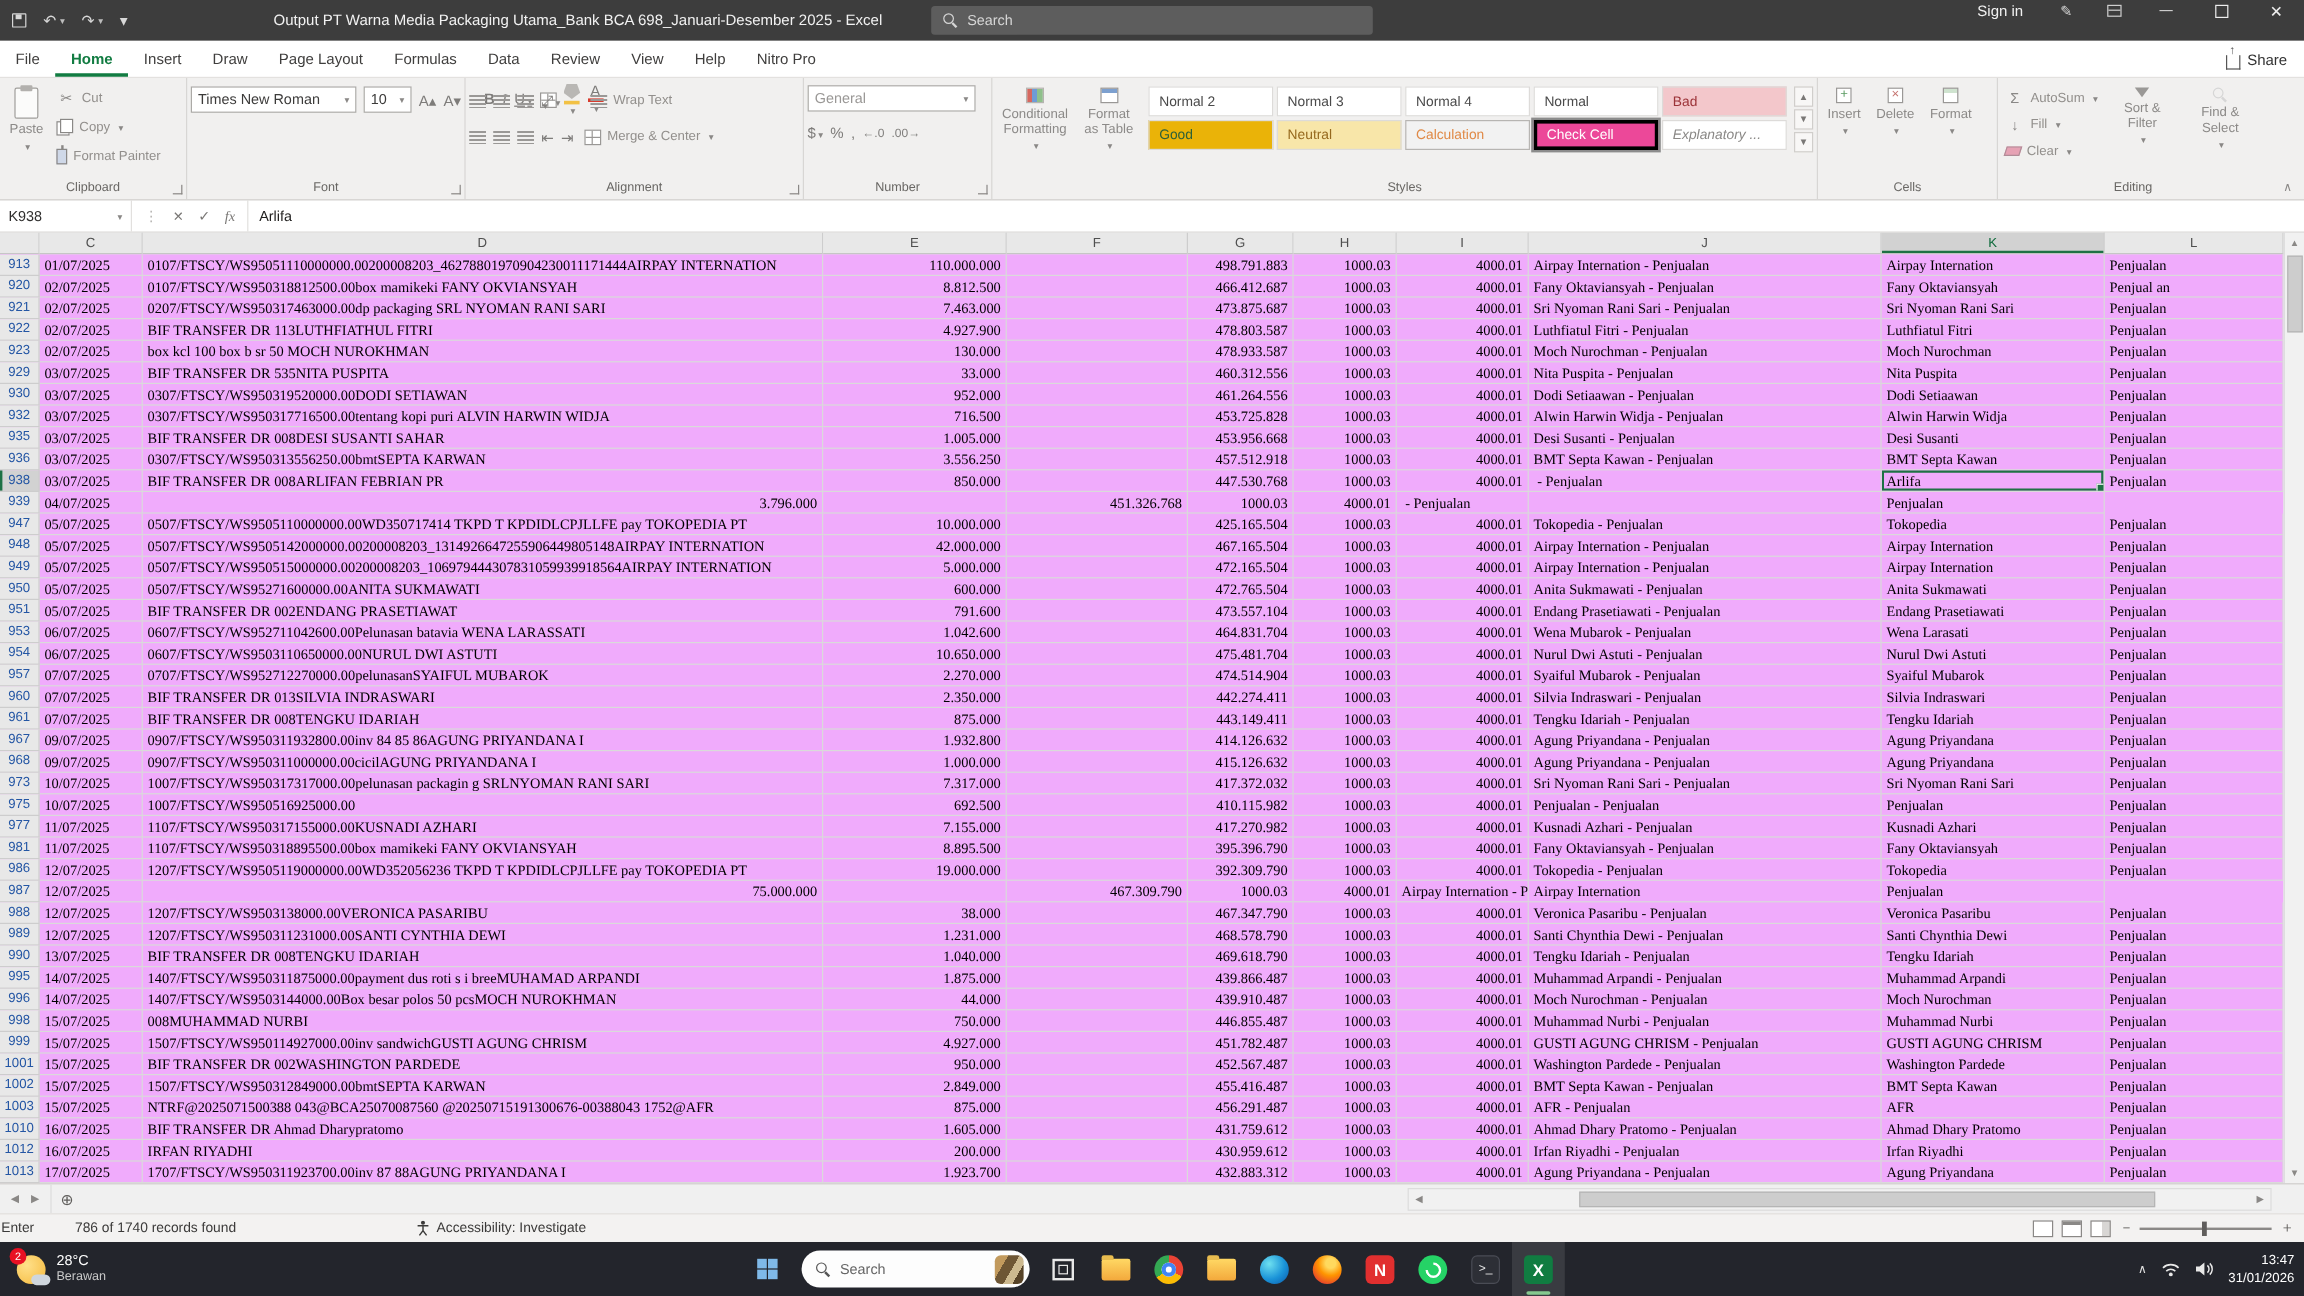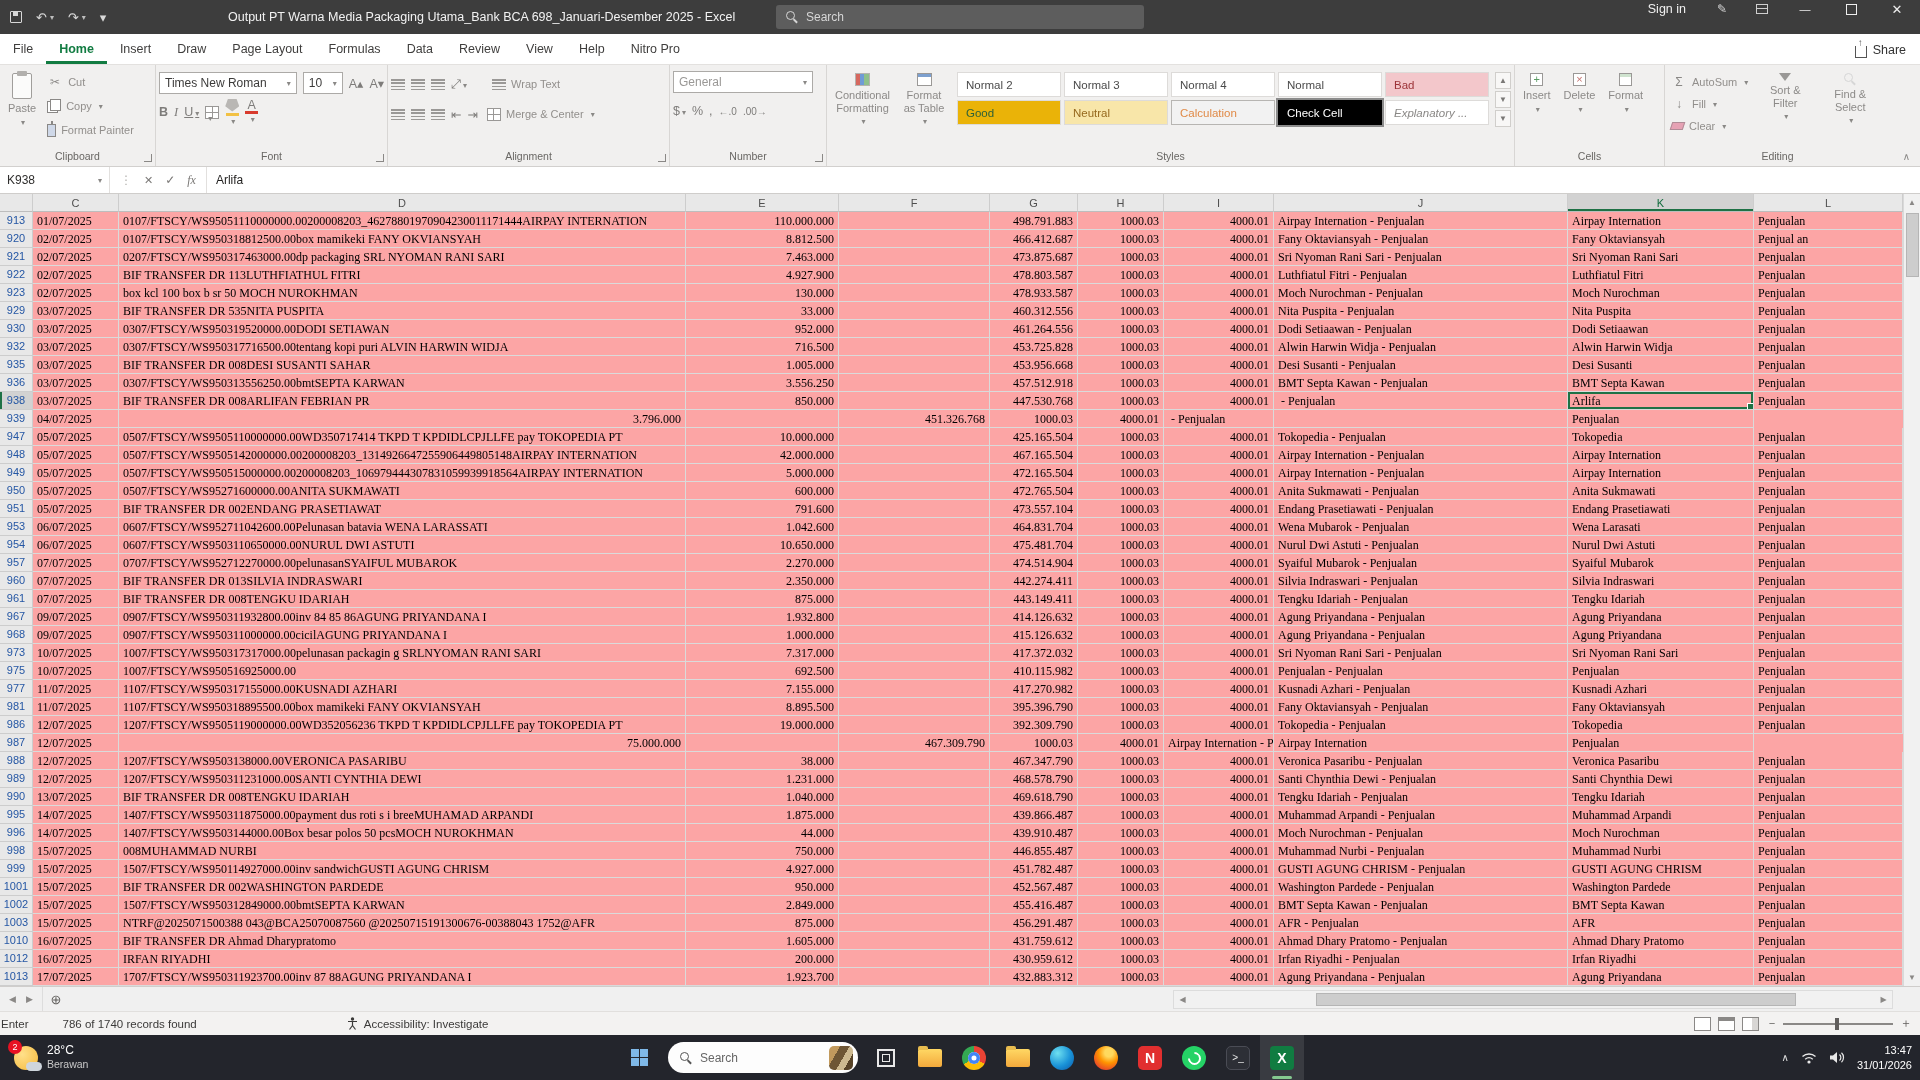--- a/index.html
+++ b/index.html
@@ -73,21 +73,21 @@
   .ic-del{width:13px;height:13px;border:1px solid #9a9896;color:#c4716d;font-size:11px;display:flex;align-items:center;justify-content:center;background:#fff;}
   .ic-fmt{width:13px;height:13px;border:1px solid #9a9896;background:linear-gradient(#cfe3cf 0 30%,#fff 30%);}
   .ic-funnel{width:0;height:0;border-left:6px solid transparent;border-right:6px solid transparent;border-top:8px solid #9a9896;}
   .ic-eraser{width:13px;height:8px;background:#e6a2b4;transform:skewX(-18deg);border:1px solid #b08c97;}
   .stylegal{display:grid;grid-template-columns:repeat(5,104px);grid-auto-rows:25px;gap:3px;margin:4px 2px 0 4px;}
   .stitem{font-size:11.5px;display:flex;align-items:center;padding:0 8px;background:#fff;border:1px solid #dddbd9;color:#4a4a4a;white-space:nowrap;overflow:hidden;}
   .st-bad{background:#f3c7cb;color:#9c3338;}
   .st-good{background:#eab308;color:#2e6138;}
   .st-neutral{background:#f8e6a9;color:#96691e;}
   .st-calc{background:#f2f2f2;color:#e08a47;border:1px solid #b7b5b2;}
-  .st-check{background:#000000;color:#fff;border:1px solid #000000;text-align:right;}
+  .st-check{background:#ec4899;color:#fff;border:3px solid #000000;text-align:right;}
   .st-check.sel{outline:2px solid #8c8c8c;outline-offset:0;}
   .st-expl{font-style:italic;color:#8a8886;}
   .galarrows{display:flex;flex-direction:column;gap:2px;margin:4px 0 0 1px;}
   .galarr{width:16px;height:17px;border:1px solid #d0cecb;background:#f8f7f6;display:flex;align-items:center;justify-content:center;font-size:8px;color:#7a7876;}
   .collapse-ribbon{position:absolute;right:10px;bottom:4px;font-size:10px;color:#8a8886;}
 
   
   .fbar{height:27px;background:#fff;display:flex;align-items:stretch;border-bottom:1px solid #cfcdcb;flex:none;}
   .namebox{width:110px;display:flex;align-items:center;justify-content:space-between;padding:0 7px;font-size:12px;color:#2f2e2d;border-right:1px solid #e2e0de;}
   .nb-dd{font-size:8px;color:#8a8886;}
@@ -97,21 +97,21 @@
   .fb-fx{font-style:italic;font-family:"Liberation Serif",serif;}
   .fb-input{flex:1;display:flex;align-items:center;padding:0 9px;font-size:12px;color:#1f1e1d;}
 
   
   .sheet-area{flex:1;display:flex;min-height:0;background:#fff;}
   .grid-wrap{width:1903px;display:flex;flex-direction:column;min-height:0;}
   .ghead-row,.grow{display:grid;grid-template-columns:33px 86px 567px 153px 151px 88px 86px 110px 294px 186px 1fr;}
   .ghead-row{height:18px;flex:none;background:#e8e8e8;}
   .ghcell{border-right:1px solid #cdcdcd;border-bottom:1px solid #bdbdbd;display:flex;align-items:center;justify-content:center;font-size:11px;color:#4f4f4f;background:#e8e8e8;}
   .ghcell.selhdr{background:#d2d2d2;color:#0f6b3c;box-shadow:inset 0 -2px 0 #1e7145;}
-  .grid-body{flex:1;overflow:hidden;background:#fca5a5;}
+  .grid-body{flex:1;overflow:hidden;background:#f0abfc;}
   .grow{height:18px;}
   .gcell{border-right:1px solid #dadada;border-bottom:1px solid #dadada;font-size:12px;color:#000;display:flex;align-items:center;padding:0 4px;white-space:pre;overflow:hidden;font-family:"Liberation Serif",serif;line-height:1;}
   .rownum{font-family:"Liberation Sans",sans-serif;background:#e8e8e8;color:#2456a4;justify-content:center;font-size:11px;padding:0;border-right:1px solid #cdcdcd;border-bottom:1px solid #cdcdcd;}
   .rownum.hlrow{background:#d2d2d2;box-shadow:inset 2px 0 0 #1e7145;}
   .a-r{justify-content:flex-end;}
   .selcell{box-shadow:inset 0 0 0 2px #1e7145;position:relative;z-index:2;}
   .selcell::after{content:"";position:absolute;width:5px;height:5px;right:-1px;bottom:-1px;background:#1e7145;border:1px solid #fff;}
   .vscroll{width:17px;background:#f1f1f1;border-left:1px solid #d9d9d9;display:flex;flex-direction:column;align-items:center;flex:none;}
   .varrow{height:17px;width:17px;display:flex;align-items:center;justify-content:center;font-size:8px;color:#8a8886;}
   .vthumb{width:13px;height:64px;background:#cdcdcd;border:1px solid #b5b5b5;margin-top:2px;}
@@ -261,21 +261,21 @@
               <span class="ic-painter"></span>
               <span>Format Painter</span>
             </div>
         </div>
       </div>
       <div class="rg-label">Clipboard</div>
       <div class="launcher"></div>
     </div>
 
     <div class="rgroup" style="width:232px">
-      <div class="rg-body" style="flex-direction:column;align-items:stretch;gap:5px;padding-top:3px;">
+      <div class="rg-body" style="flex-direction:row;align-items:stretch;gap:19px;padding-top:3px;">
         <div class="btnrow">
           <div class="fcombo" style="width:138px">
               <span>Times New Roman</span>
               <span class="nb-dd">▾</span>
             </div>
           <div class="fcombo" style="width:40px">
               <span>10</span>
               <span class="nb-dd">▾</span>
             </div>
           <span class="glyph">A▴</span>

